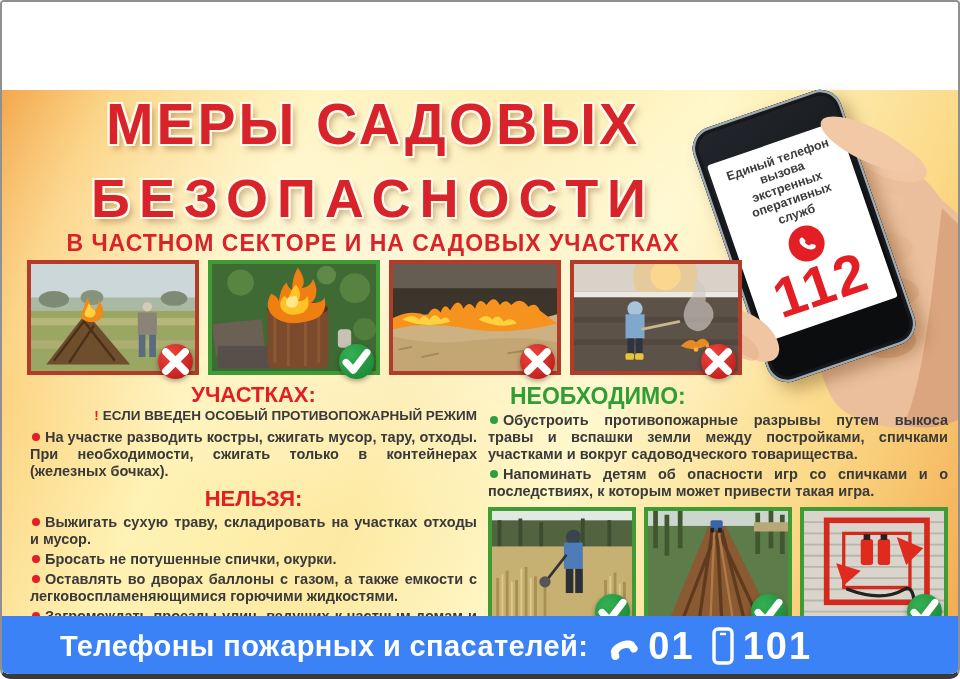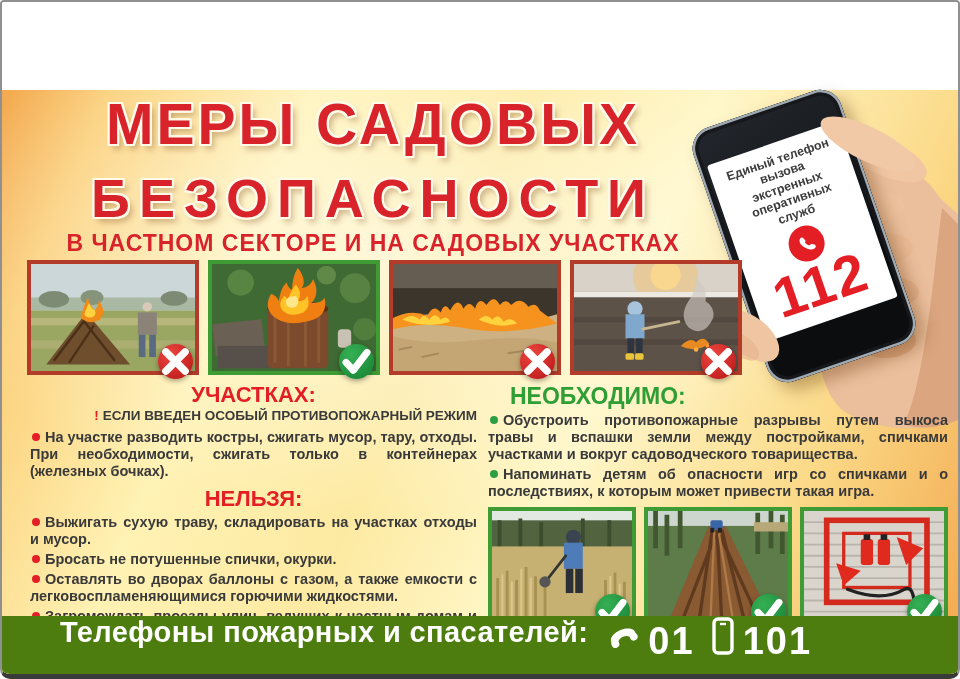--- a/index.html
+++ b/index.html
@@ -69,22 +69,22 @@
   .dot.red{background:#e31e24;}
   .dot.green{background:#2e9e44;}
   .gap{height:4px;}
 
   .photos-bottom{display:flex;gap:8px;margin-top:7px;}
   .photo-b{position:relative;width:148px;height:118px;box-sizing:border-box;border:4px solid #3f9c35;background:#ccc;}
   .photo-b svg{display:block;width:100%;height:100%;}
 
   
   .footer{
-    position:absolute;left:0;right:0;top:614px;height:60px;background:#4d7c0f;
-    display:flex;align-items:flex-start;color:#fff;padding-left:58px;box-sizing:border-box;
+    position:absolute;left:0;right:0;top:614px;height:60px;background:#3b82f6;
+    display:flex;align-items:center;color:#fff;padding-left:58px;box-sizing:border-box;
   }
   .footer-label{font-size:29px;font-weight:700;letter-spacing:.4px;}
   .footer-num{font-size:38px;font-weight:700;letter-spacing:2px;line-height:50px;}
   .f-ico{margin:0 8px 0 16px;display:flex;align-items:center;}
 </style>
 </head>
 <body>
 
 <div class="poster">
   <div class="white-band"></div>

